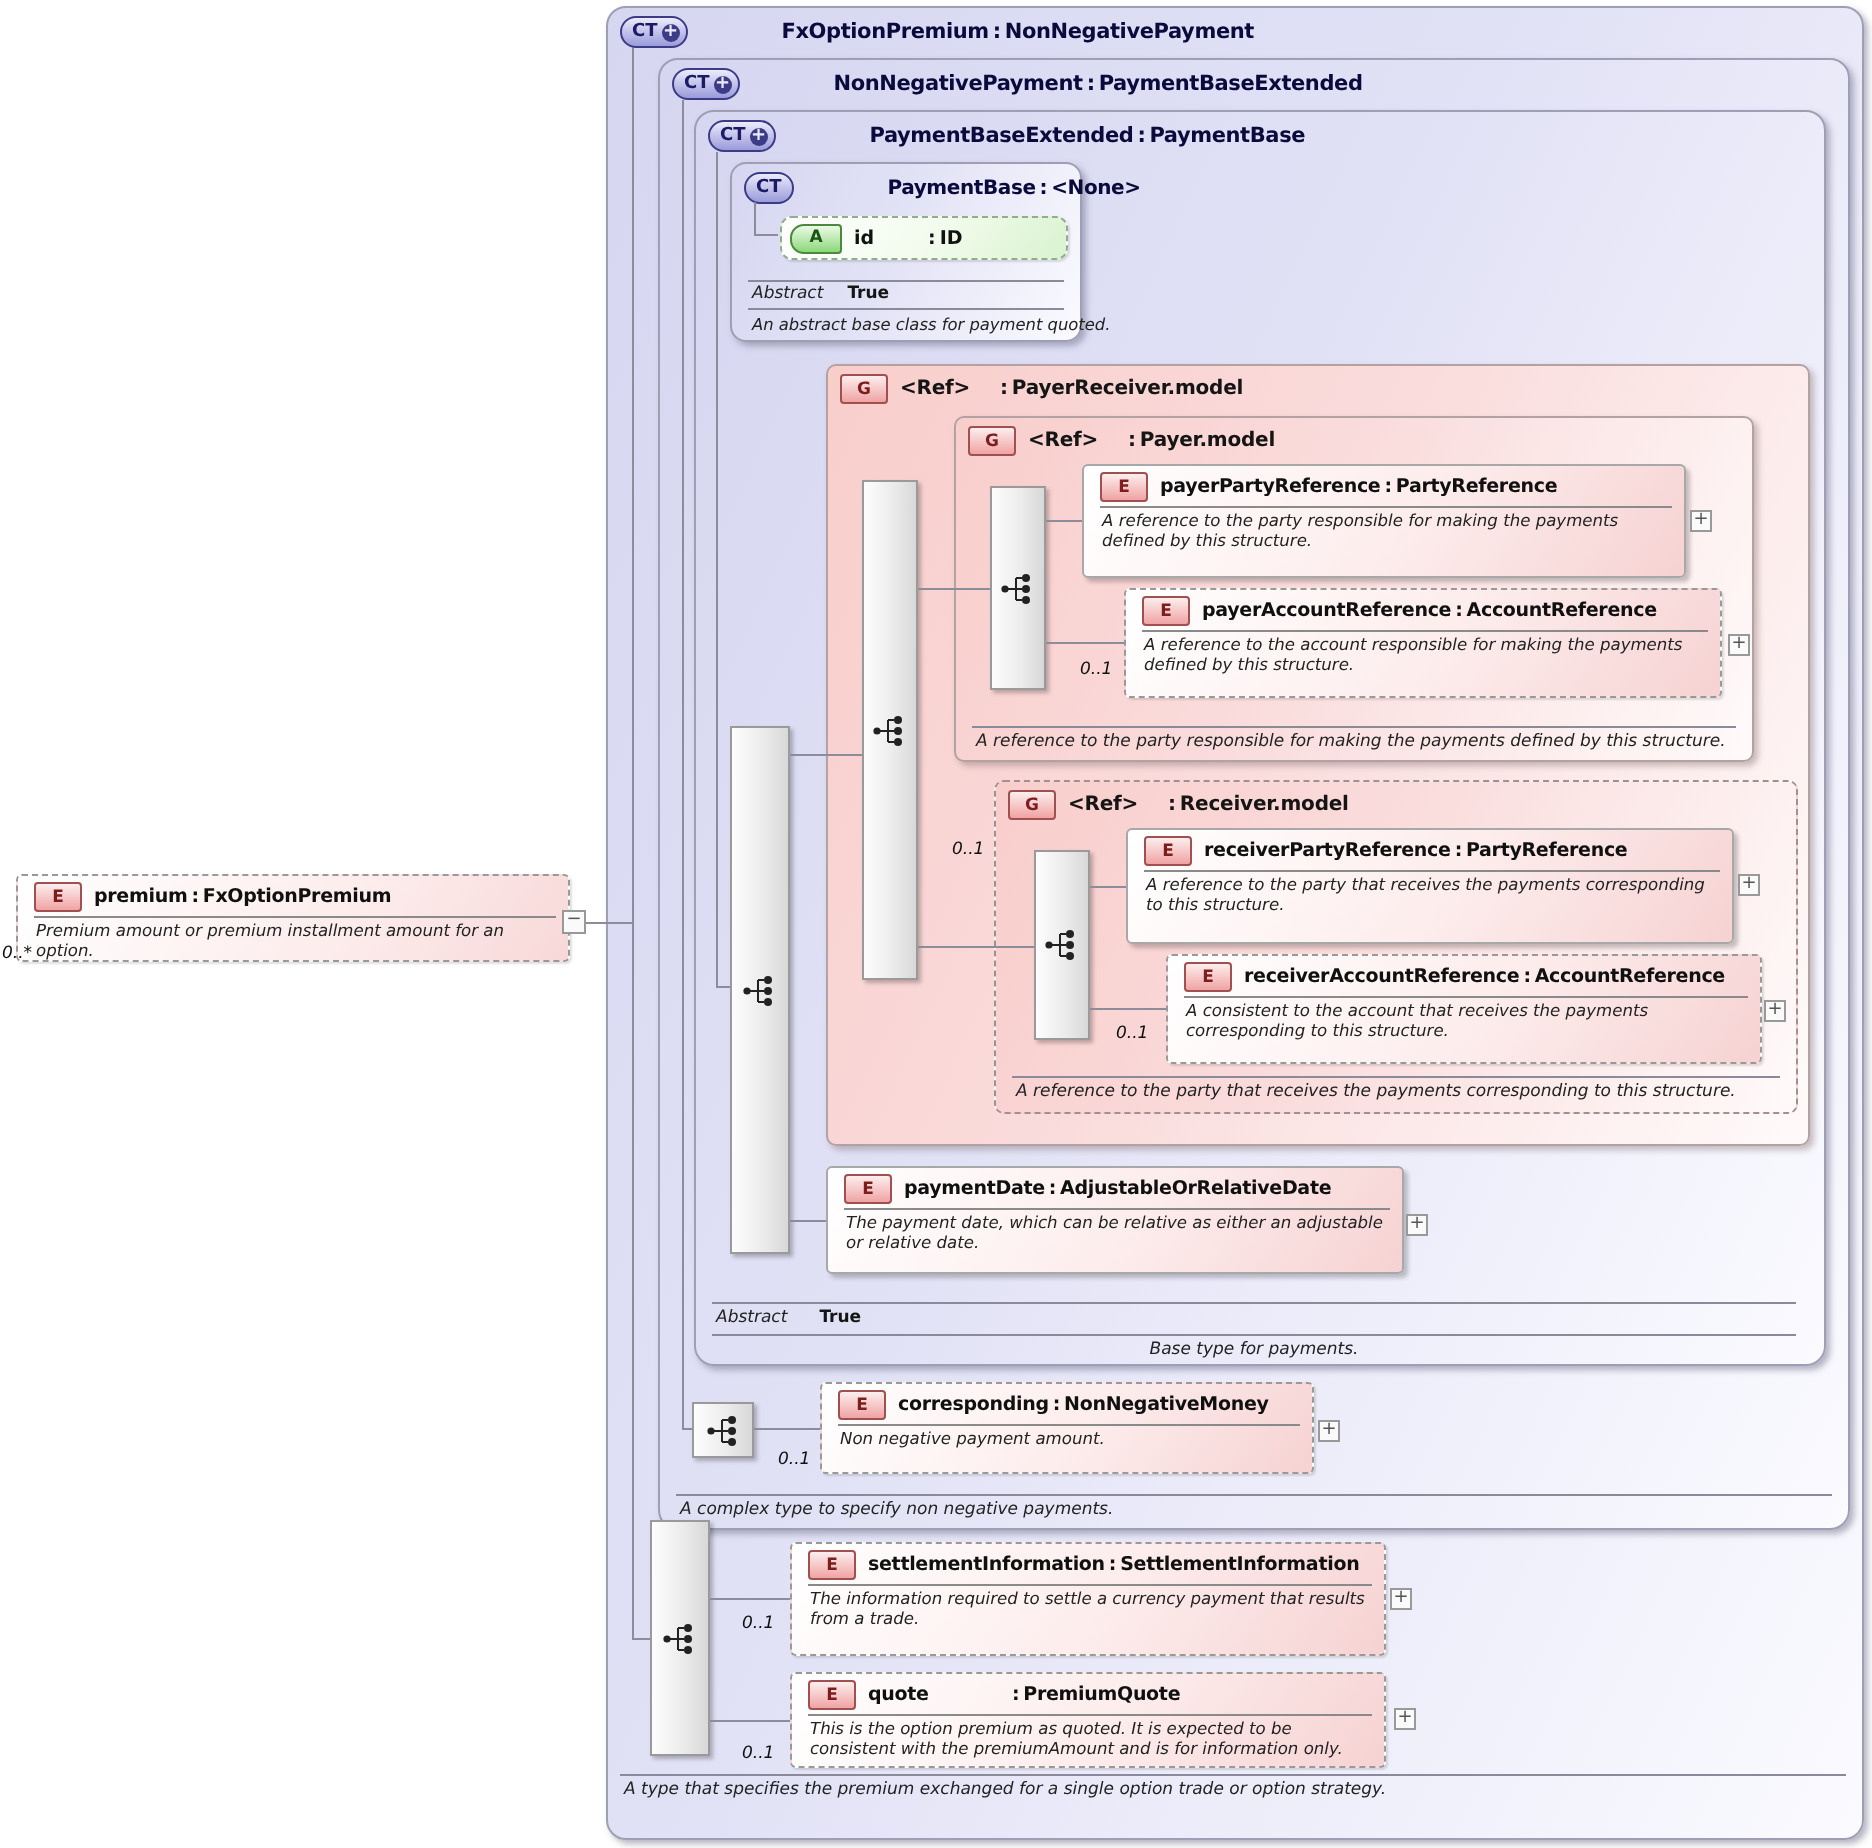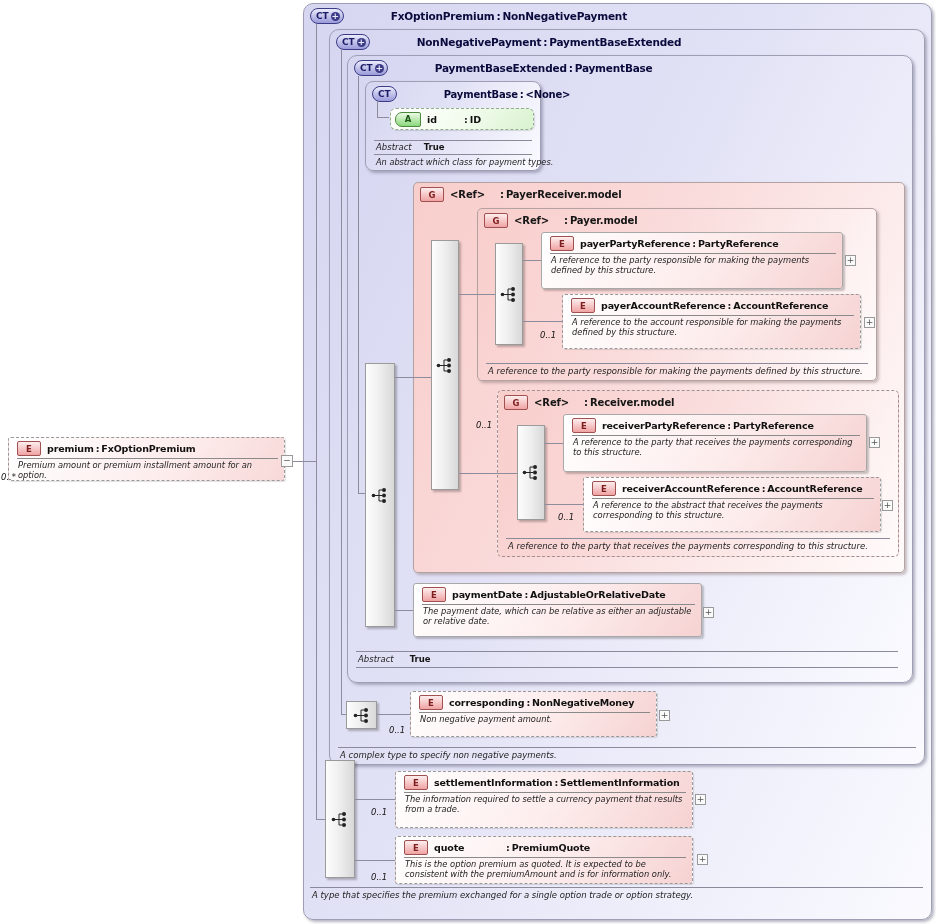--- a/index.html
+++ b/index.html
@@ -103,20 +103,21 @@
         </span>
       <span class="ct-ttl"><span>PaymentBaseExtended</span><span class="sep">:</span><span>PaymentBase</span></span>
     </div>
     <div class="meta" style="left:8px;right:14px;top:595px;">
       <div class="mline"></div>
       <div class="mrow">
         <span class="mlabel">Abstract</span>
         <span class="mval">True</span>
       </div>
       <div class="mline"></div>
+      <div class="mfoot">Base type for payments.</div>
     </div>
   </div>
 
   <div class="box ct-box" style="left:365px;top:81px;width:176px;height:90px;border-radius:8px;">
     <div class="hdr-ct">
       <span class="bdg-ct" style="padding:0 5px;">
           <span>CT</span>
         </span>
       <span class="ct-ttl" style="font-size:10px;"><span>PaymentBase</span><span class="sep">:</span><span>&lt;None&gt;</span></span>
     </div>
@@ -124,21 +125,21 @@
       <span class="bdg bdg-a">A</span>
       <span class="ttl"><span class="nw35">id</span><span class="sep">:</span><span>ID</span></span>
     </div>
     <div class="meta" style="left:8px;right:8px;top:58px;">
       <div class="mline"></div>
       <div class="mrow" style="padding:1px 2px 2px 2px;">
         <span class="mlabel">Abstract</span>
         <span class="mval" style="margin-left:12px;">True</span>
       </div>
       <div class="mline"></div>
-      <div class="mfoot" style="font-size:8.2px;">An abstract which class for payment types.</div>
+      <div class="mfoot" style="font-size:8.2px;">An abstract base class for payment quoted.</div>
     </div>
   </div>
 
   <div class="box g-box" style="left:413px;top:182px;width:492px;height:391px;">
     <div class="g-hdr">
       <span class="bdg bdg-red">G</span>
       <span class="g-ttl"><span class="nw48">&lt;Ref&gt;</span><span class="sep">:</span><span>PayerReceiver.model</span></span>
     </div>
   </div>
 
@@ -200,21 +201,21 @@
     <div class="dsc">A reference to the party that receives the payments corresponding to this structure.</div>
   </div>
   <div class="pm" style="left:869px;top:437px;">+</div>
 
   <div class="el dashed" style="left:583px;top:477px;width:298px;height:55px;">
     <div class="ehdr">
         <span class="bdg bdg-red">E</span>
       <span class="ttl"><span>receiverAccountReference</span><span class="sep">:</span><span>AccountReference</span></span>
       </div>
     <div class="dvd"></div>
-    <div class="dsc">A reference to the abstract that receives the payments corresponding to this structure.</div>
+    <div class="dsc">A consistent to the account that receives the payments corresponding to this structure.</div>
   </div>
   <div class="occ" style="left:558px;top:484px;">0..1</div>
   <div class="pm" style="left:882px;top:500px;">+</div>
 
   <div class="el" style="left:413px;top:583px;width:289px;height:54px;">
     <div class="ehdr">
         <span class="bdg bdg-red">E</span>
       <span class="ttl"><span>paymentDate</span><span class="sep">:</span><span>AdjustableOrRelativeDate</span></span>
       </div>
     <div class="dvd"></div>

